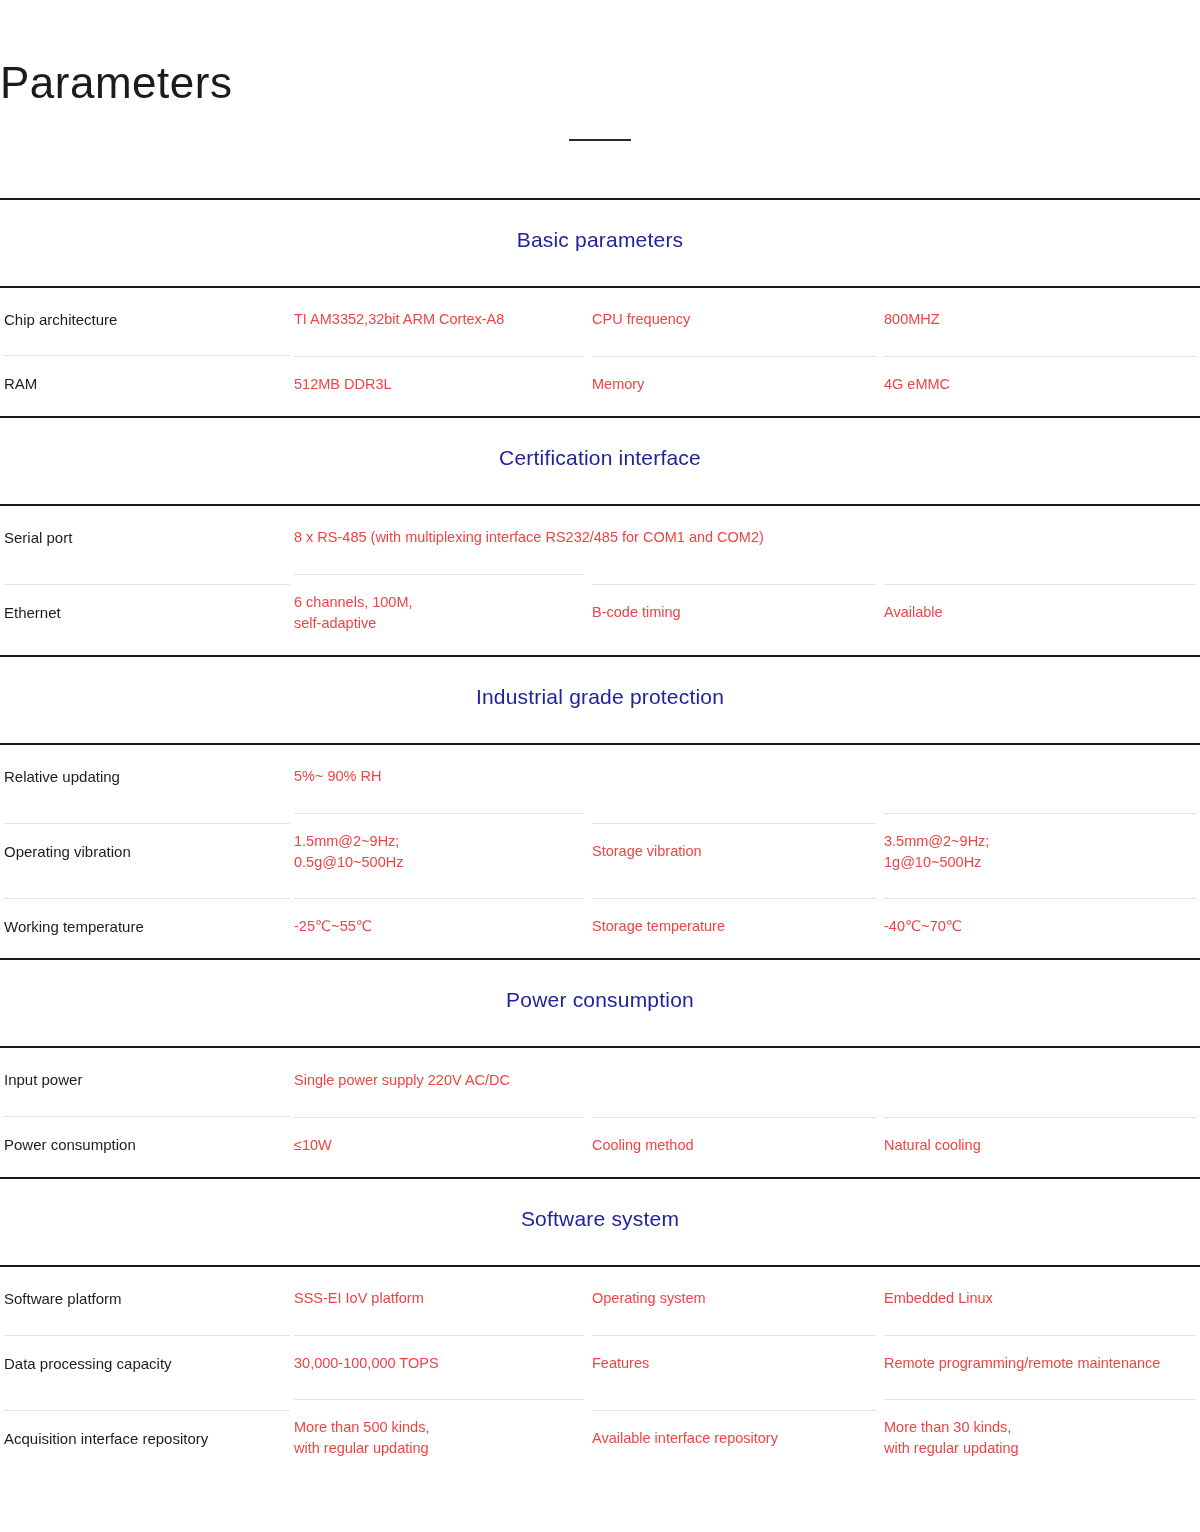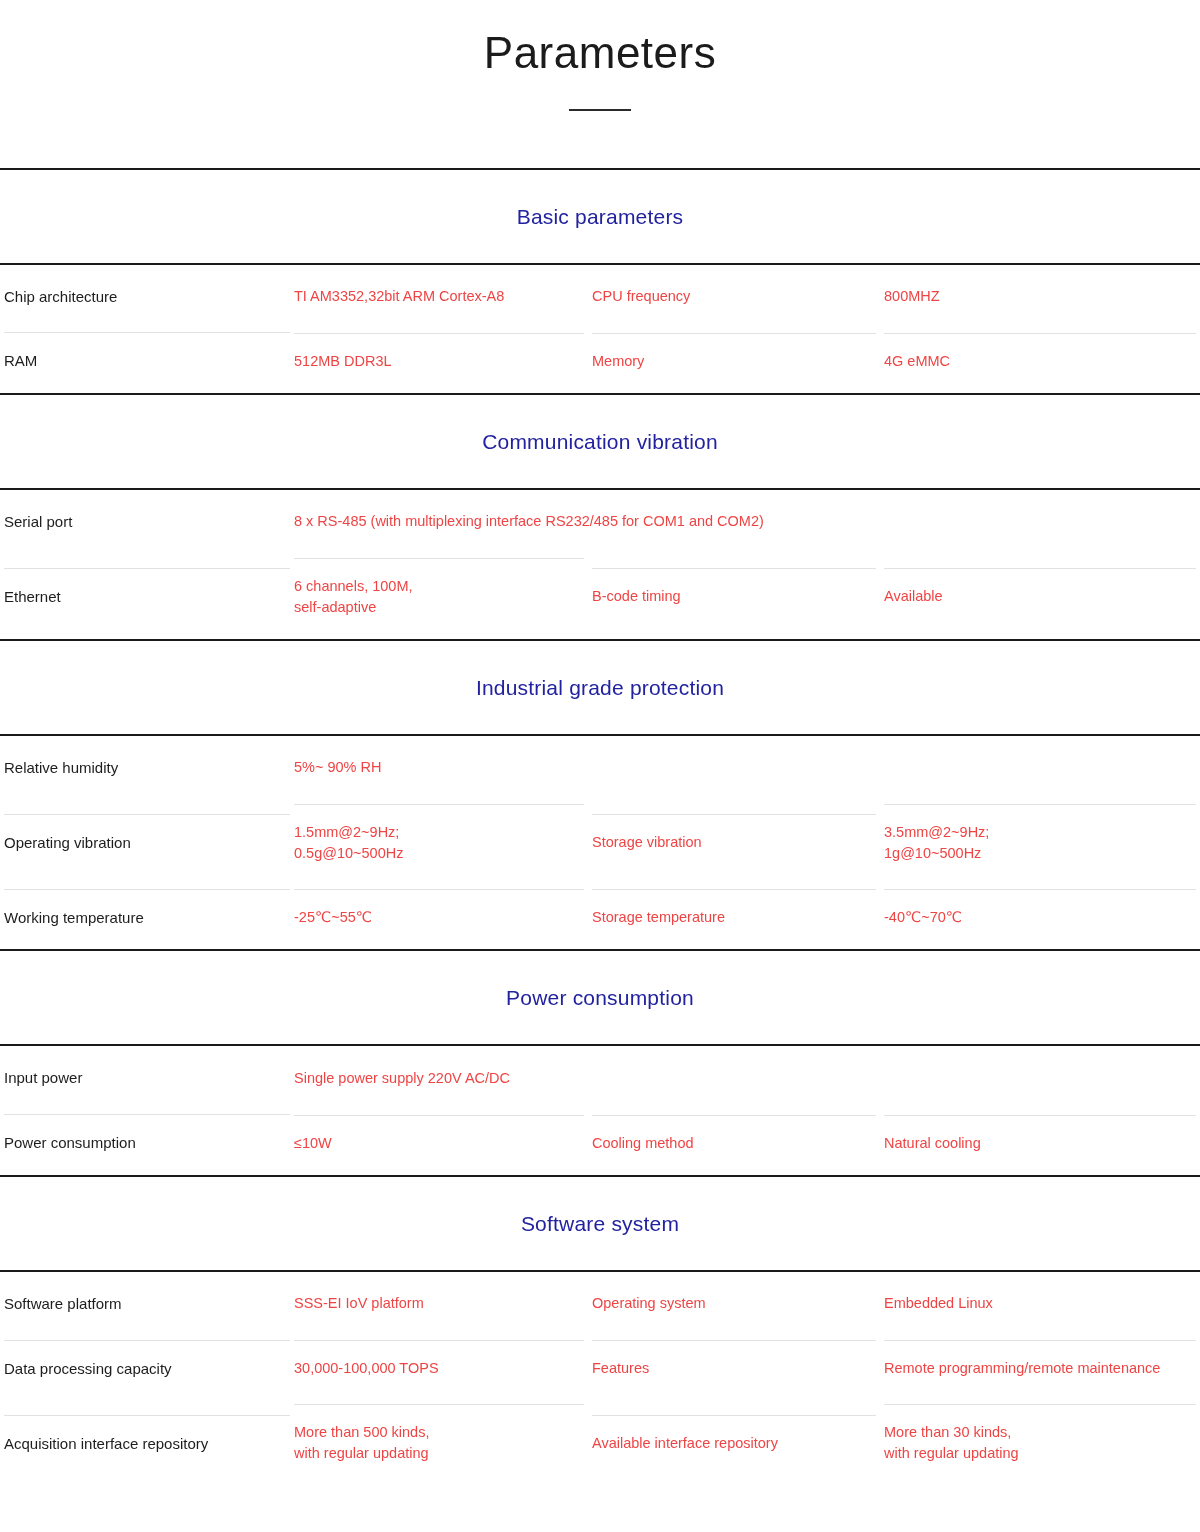--- a/index.html
+++ b/index.html
@@ -18,21 +18,22 @@
   .page {
     position: relative;
     width: 1200px;
     min-height: 1532px;
     box-sizing: border-box;
   }
 
   
   .title-block {
     padding-top: 28px;
-    text-align: center;
+    text-align: left;
+    margin-top: 30px;
   }
   .page-title {
     font-size: 44px;
     font-weight: 300;
     letter-spacing: 0.5px;
     color: #1b1b1b;
     line-height: 1.15;
     margin: 0;
   }
   .title-rule {
@@ -56,21 +57,21 @@
     background: #1a1a1a;
   }
 
   
   .section-heading {
     text-align: center;
     color: #2222a0;
     font-size: 21px;
     font-weight: 400;
     letter-spacing: 0.2px;
-    padding: 35px 0 34px 0;
+    padding: 28px 0 34px 0;
     margin: 0;
   }
 
   
   .spec-table {
     width: 100%;
     border-collapse: collapse;
     table-layout: fixed;
   }
   .spec-table tr + tr .cell {
@@ -157,21 +158,21 @@
               </td>
               <td class="col4">
                 <div class="cell c-value">4G eMMC</div>
               </td>
             </tr>
           </tbody>
         </table>
         <div class="table-rule-bottom"></div>
       </div>
       <div class="section">
-        <h2 class="section-heading">Communication vibration</h2>
+        <h2 class="section-heading">Certification interface</h2>
         <div class="table-rule-top"></div>
         <table class="spec-table">
           <colgroup>
             <col class="col1">
             <col class="col2">
             <col class="col3">
             <col class="col4">
           </colgroup>
           <tbody>
             <tr>
@@ -207,21 +208,21 @@
         <table class="spec-table">
           <colgroup>
             <col class="col1">
             <col class="col2">
             <col class="col3">
             <col class="col4">
           </colgroup>
           <tbody>
             <tr>
               <td class="col1">
-                <div class="cell c-label">Relative humidity</div>
+                <div class="cell c-label">Relative updating</div>
               </td>
               <td class="col2">
                 <div class="cell c-value">5%~ 90% RH</div>
               </td>
               <td class="col3">
                 <div class="cell c-value"></div>
               </td>
               <td class="col4">
                 <div class="cell c-value"></div>
               </td>

